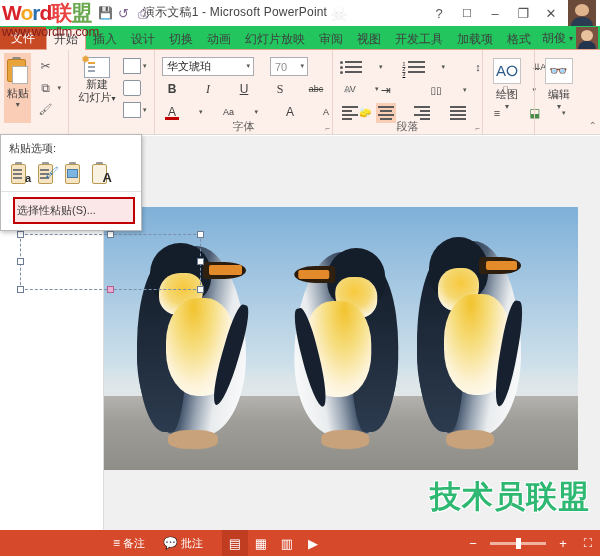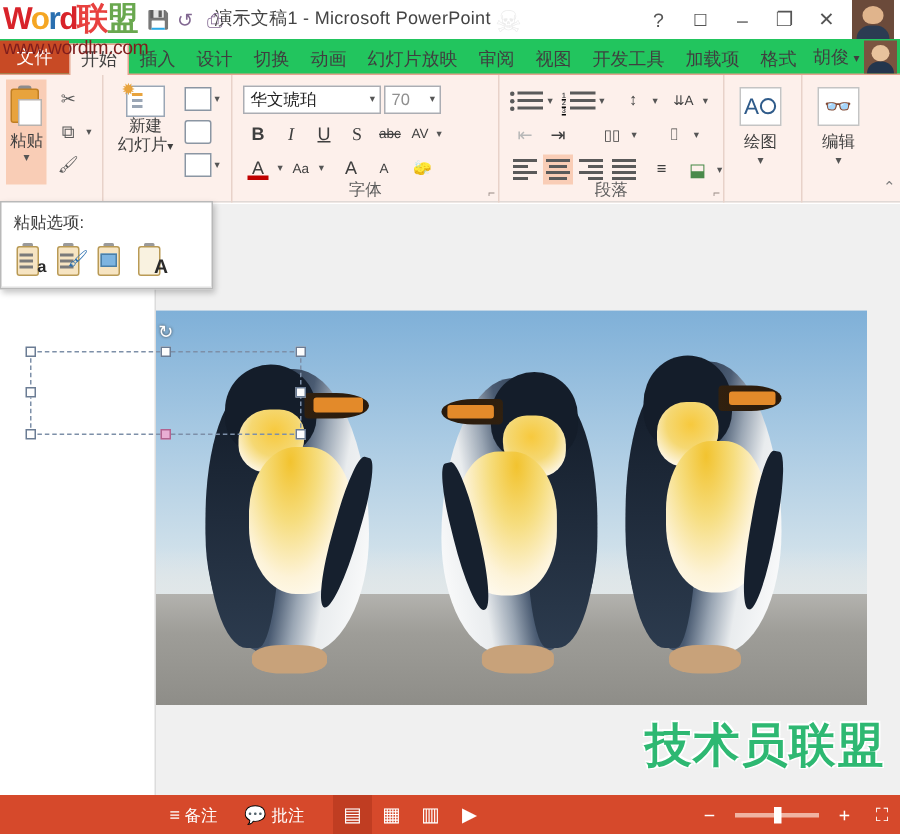--- a/index.html
+++ b/index.html
@@ -138,21 +138,21 @@
   .mini-btn {
     display: flex; align-items: center; gap: 1px; font-size: 11px;
     color: #5a5a5a; height: 20px; cursor: pointer;
   }
   .mini-ico {
     width: 18px; height: 16px; border: 1px solid #8b96a3; background: #fff;
     position: relative;
   }
   
   .font-col { display: flex; flex-direction: column; gap: 3px; padding: 4px 3px 0; }
-  .fnt-row { display: flex; align-items: center; gap: 2px; }
+  .fnt-row { display: flex; align-items: center; gap: 16px; }
   .fnt-name {
     width: 92px; height: 19px; background: #fff; border: 1px solid #abadb3;
     font-size: 11px; color: #222; padding: 0 14px 0 4px; position: relative;
     display: flex; align-items: center; cursor: text;
   }
   .fnt-name .dd, .fnt-size .dd {
     position: absolute; right: 3px; top: 4px; font-size: 7px; color: #555;
   }
   .fnt-size {
     width: 38px; height: 19px; background: #fff; border: 1px solid #abadb3;
@@ -655,20 +655,23 @@
       <div class="cl"></div>
         <div class="bd"></div>
         <div class="pic"></div>
     </div>
     <div class="pm-ico">
       <div class="cl"></div>
         <div class="bd" style="background:#f9f2e0;"></div>
         <div class="gl" style="font-size:13px;">A</div>
     </div>
   </div>
+  <div class="pm-item">
+    <span>选择性粘贴(S)...</span>
+  </div>
 </div>
 
 <div class="workspace">
   <div class="left-pane"></div>
 
   <div class="slide-wrap">
     <div class="sky"></div>
     <div class="ground"></div>
     <div class="haze"></div>
     <div class="peng" id="peng1">

